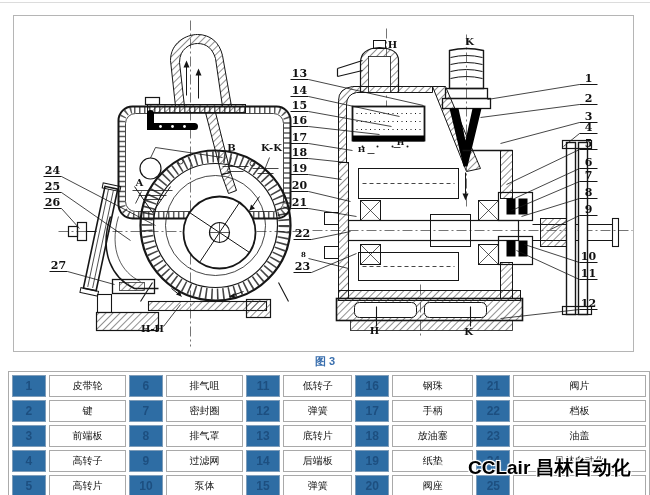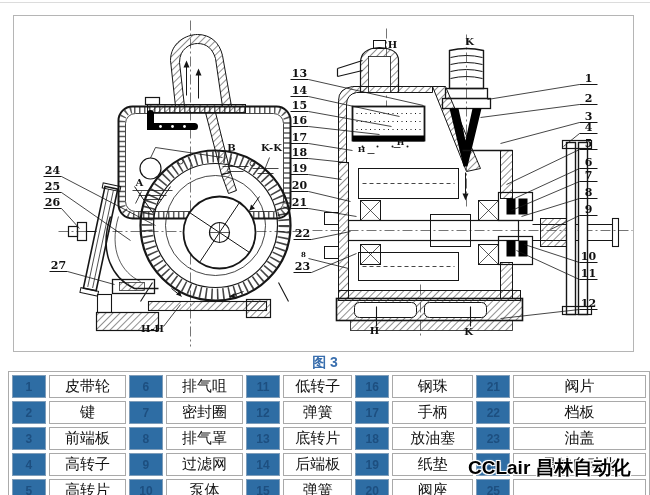--- a/index.html
+++ b/index.html
@@ -3,26 +3,26 @@
 <meta charset="utf-8">
 <style>
   html,body{margin:0;padding:0;}
   .page{position:relative;width:650px;height:495px;background:#ffffff;overflow:hidden;
         font-family:"Liberation Sans",sans-serif;}
   .top-rule{position:absolute;left:0;top:2px;width:650px;height:1px;background:#dcdcdc;}
   .figure-frame{position:absolute;left:13px;top:15px;width:621px;height:337px;
         border:1px solid #b5b5b5;box-sizing:border-box;background:#fff;}
   .figure-frame svg{display:block;}
   .caption{position:absolute;left:0;top:354px;width:650px;text-align:center;
-        font-size:14px;font-weight:bold;}
+        font-size:11px;font-weight:bold;}
   .parts-table{position:absolute;left:8px;top:371px;border-collapse:separate;
         border-spacing:3px 3px;background:#fff;border:1px solid #ababab;}
   .parts-table td{height:18px;text-align:center;vertical-align:middle;box-sizing:content-box;}
   .parts-table td.num{width:30px;border:1px solid #7f9db9;font-size:12px;font-weight:bold;}
-  .parts-table td.name{border:1px solid #a9a9a9;font-size:15px;color:#111;}
+  .parts-table td.name{border:1px solid #a9a9a9;font-size:10px;color:#111;}
   .parts-table td.n0{width:74px}.parts-table td.n1{width:74px}.parts-table td.n2{width:66px}
   .parts-table td.n3{width:78px}.parts-table td.n4{width:130px}
   .watermark{position:absolute;left:468px;top:455px;font-size:19px;font-weight:bold;
         white-space:nowrap;letter-spacing:0;
         text-shadow:-1px -1px 0 #fff,1px -1px 0 #fff,-1px 1px 0 #fff,1px 1px 0 #fff,0 0 3px #fff;}
   svg text{font-family:"DejaVu Serif",serif;font-weight:bold;fill:#111;}
   svg .cl{stroke:#3a3a3a;stroke-width:0.7;stroke-dasharray:10 3 2 3;fill:none;}
 </style>
 </head>
 <body>

